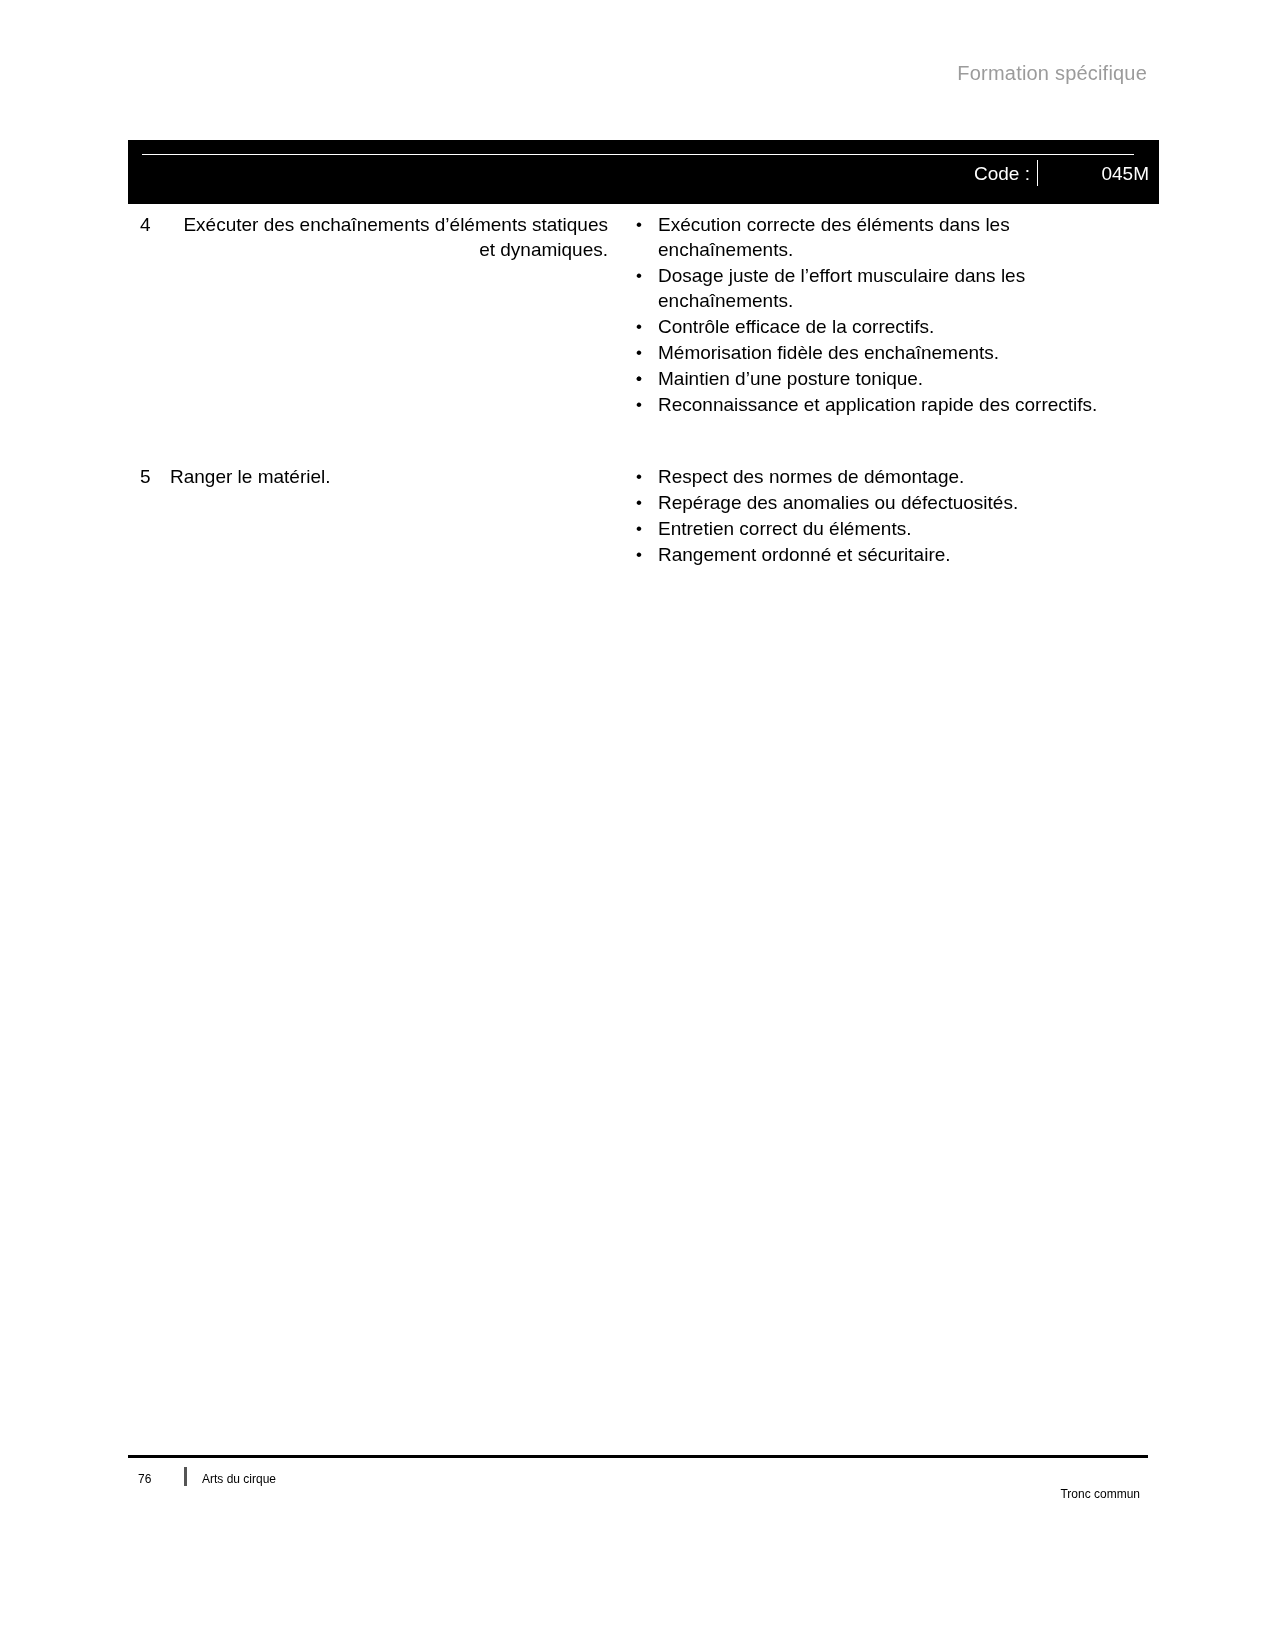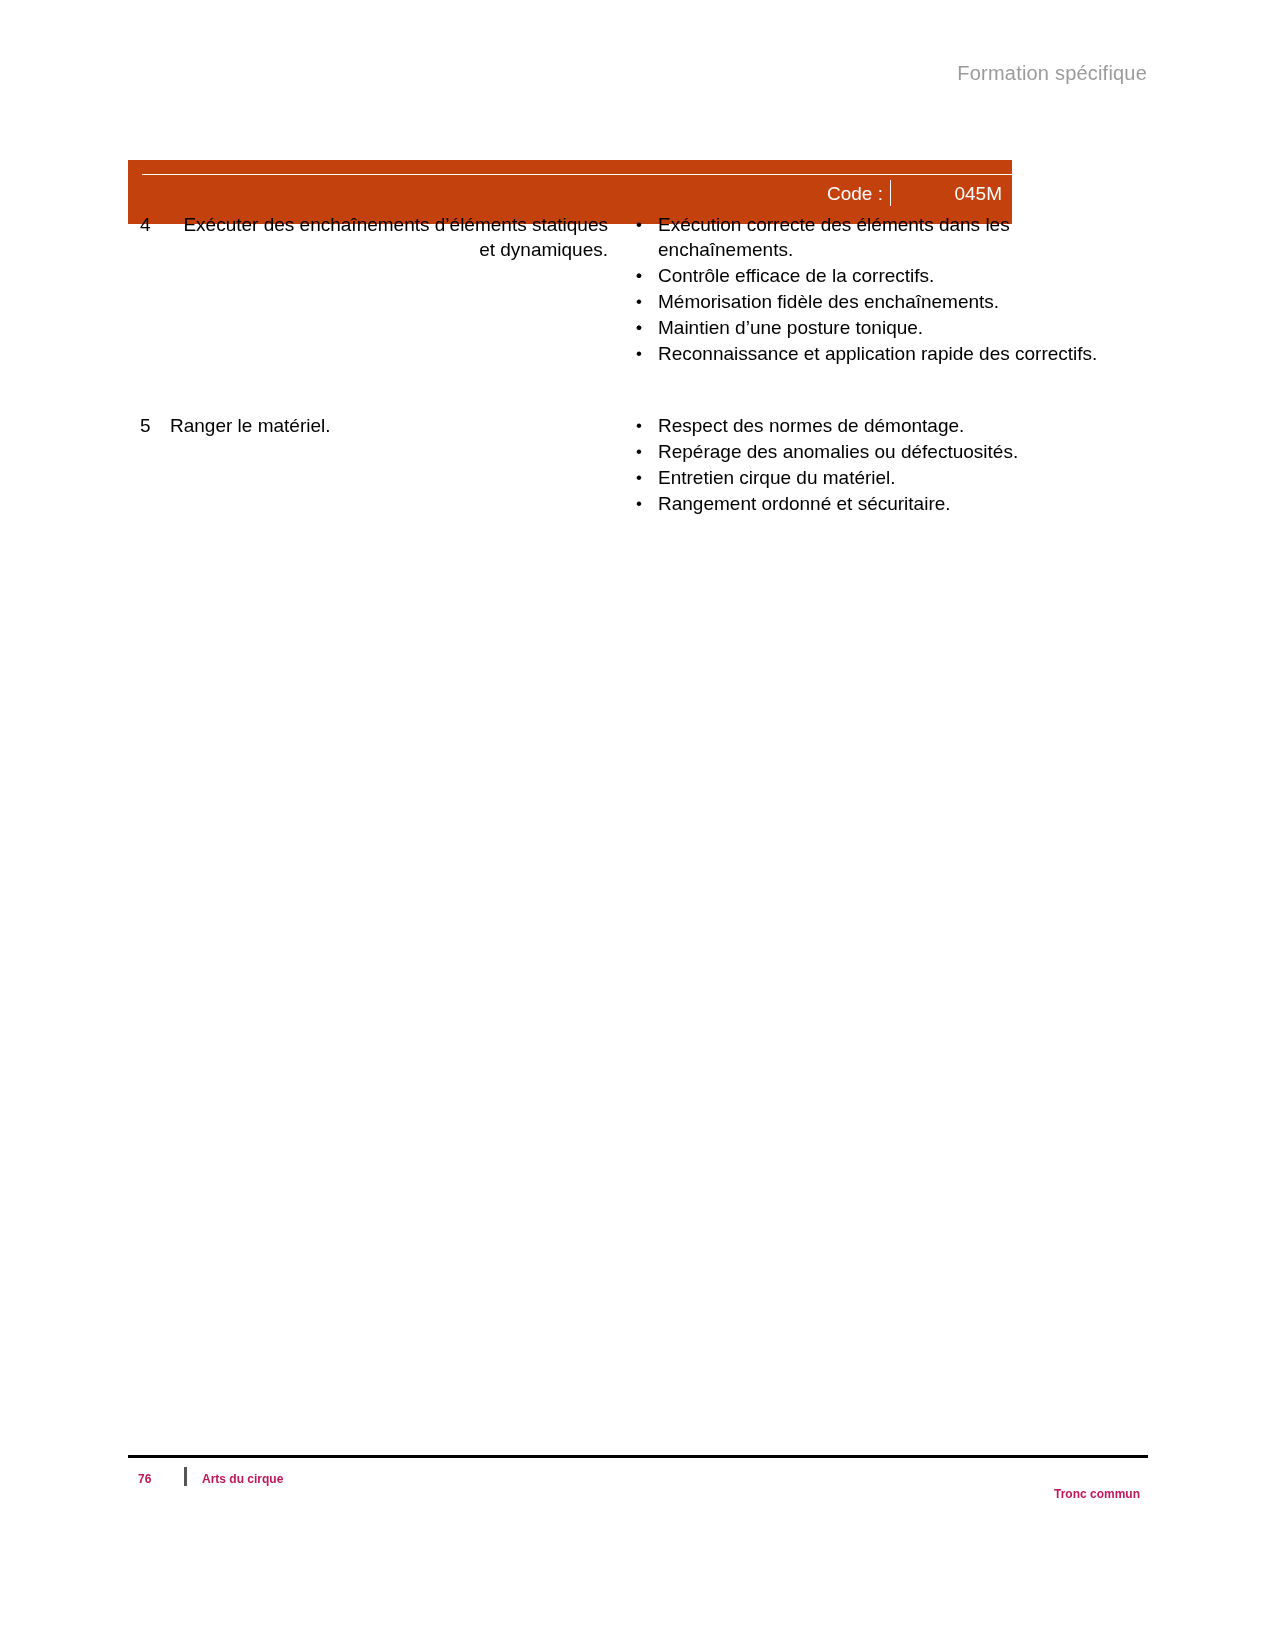--- a/index.html
+++ b/index.html
@@ -29,24 +29,23 @@
     color: #9b9b9b;
     letter-spacing: 0.2px;
     margin-left: 44px;
   }
 
   
   .code-bar {
     position: absolute;
     left: 128px;
     top: 140px;
-    width: 884px;
+    width: 1031px;
     height: 64px;
-    background: #c2410c;
-    margin-top: 20px;
+    background: #000000;
   }
   .code-bar-rule {
     position: absolute;
     left: 14px;
     top: 14px;
     width: 992px;
     height: 1px;
     background: #ffffff;
   }
   .code-bar-label {
@@ -138,22 +137,21 @@
     height: 3px;
     background: #000000;
   }
   .footer {
     position: absolute;
     left: 128px;
     top: 1464px;
     width: 1020px;
     height: 30px;
     font-size: 12px;
-    color: #be185d;
-    font-weight: bold;
+    color: #000000;
   }
   .footer-page {
     position: absolute;
     left: 10px;
     top: 8px;
   }
   .footer-sep {
     position: absolute;
     left: 56px;
     top: 3px;
@@ -190,40 +188,40 @@
   <div class="table">
 
     <div class="row">
       <div class="col-left">
         <div class="item-num">4</div>
         <div class="item-text">Exécuter des enchaînements d’éléments statiques et dynamiques.</div>
       </div>
       <div class="col-right">
         <ul class="criteria">
           <li><span class="bullet">•</span><span>Exécution correcte des éléments dans les enchaînements.</span></li>
-          <li><span class="bullet">•</span></li>
+          <li><span class="bullet">•</span><span>Dosage juste de l’effort musculaire dans les enchaînements.</span></li>
           <li><span class="bullet">•</span><span>Contrôle efficace de la correctifs.</span></li>
           <li><span class="bullet">•</span><span>Mémorisation fidèle des enchaînements.</span></li>
           <li><span class="bullet">•</span></li>
           <li><span class="bullet">•</span><span>Maintien d’une posture tonique.</span></li>
           <li><span class="bullet">•</span><span>Reconnaissance et application rapide des correctifs.</span></li>
         </ul>
       </div>
     </div>
 
     <div class="row" style="margin-top: 46px;">
       <div class="col-left">
         <div class="item-num">5</div>
         <div class="item-text">Ranger le matériel.</div>
       </div>
       <div class="col-right">
         <ul class="criteria">
           <li><span class="bullet">•</span><span>Respect des normes de démontage.</span></li>
           <li><span class="bullet">•</span><span>Repérage des anomalies ou défectuosités.</span></li>
-          <li><span class="bullet">•</span><span>Entretien cirque du matériel.</span></li>
+          <li><span class="bullet">•</span><span>Entretien correct du éléments.</span></li>
           <li><span class="bullet">•</span><span>Rangement ordonné et sécuritaire.</span></li>
         </ul>
       </div>
     </div>
 
   </div>
 
   <div class="footer-rule"></div>
   <div class="footer">
     <div class="footer-page">76</div>

